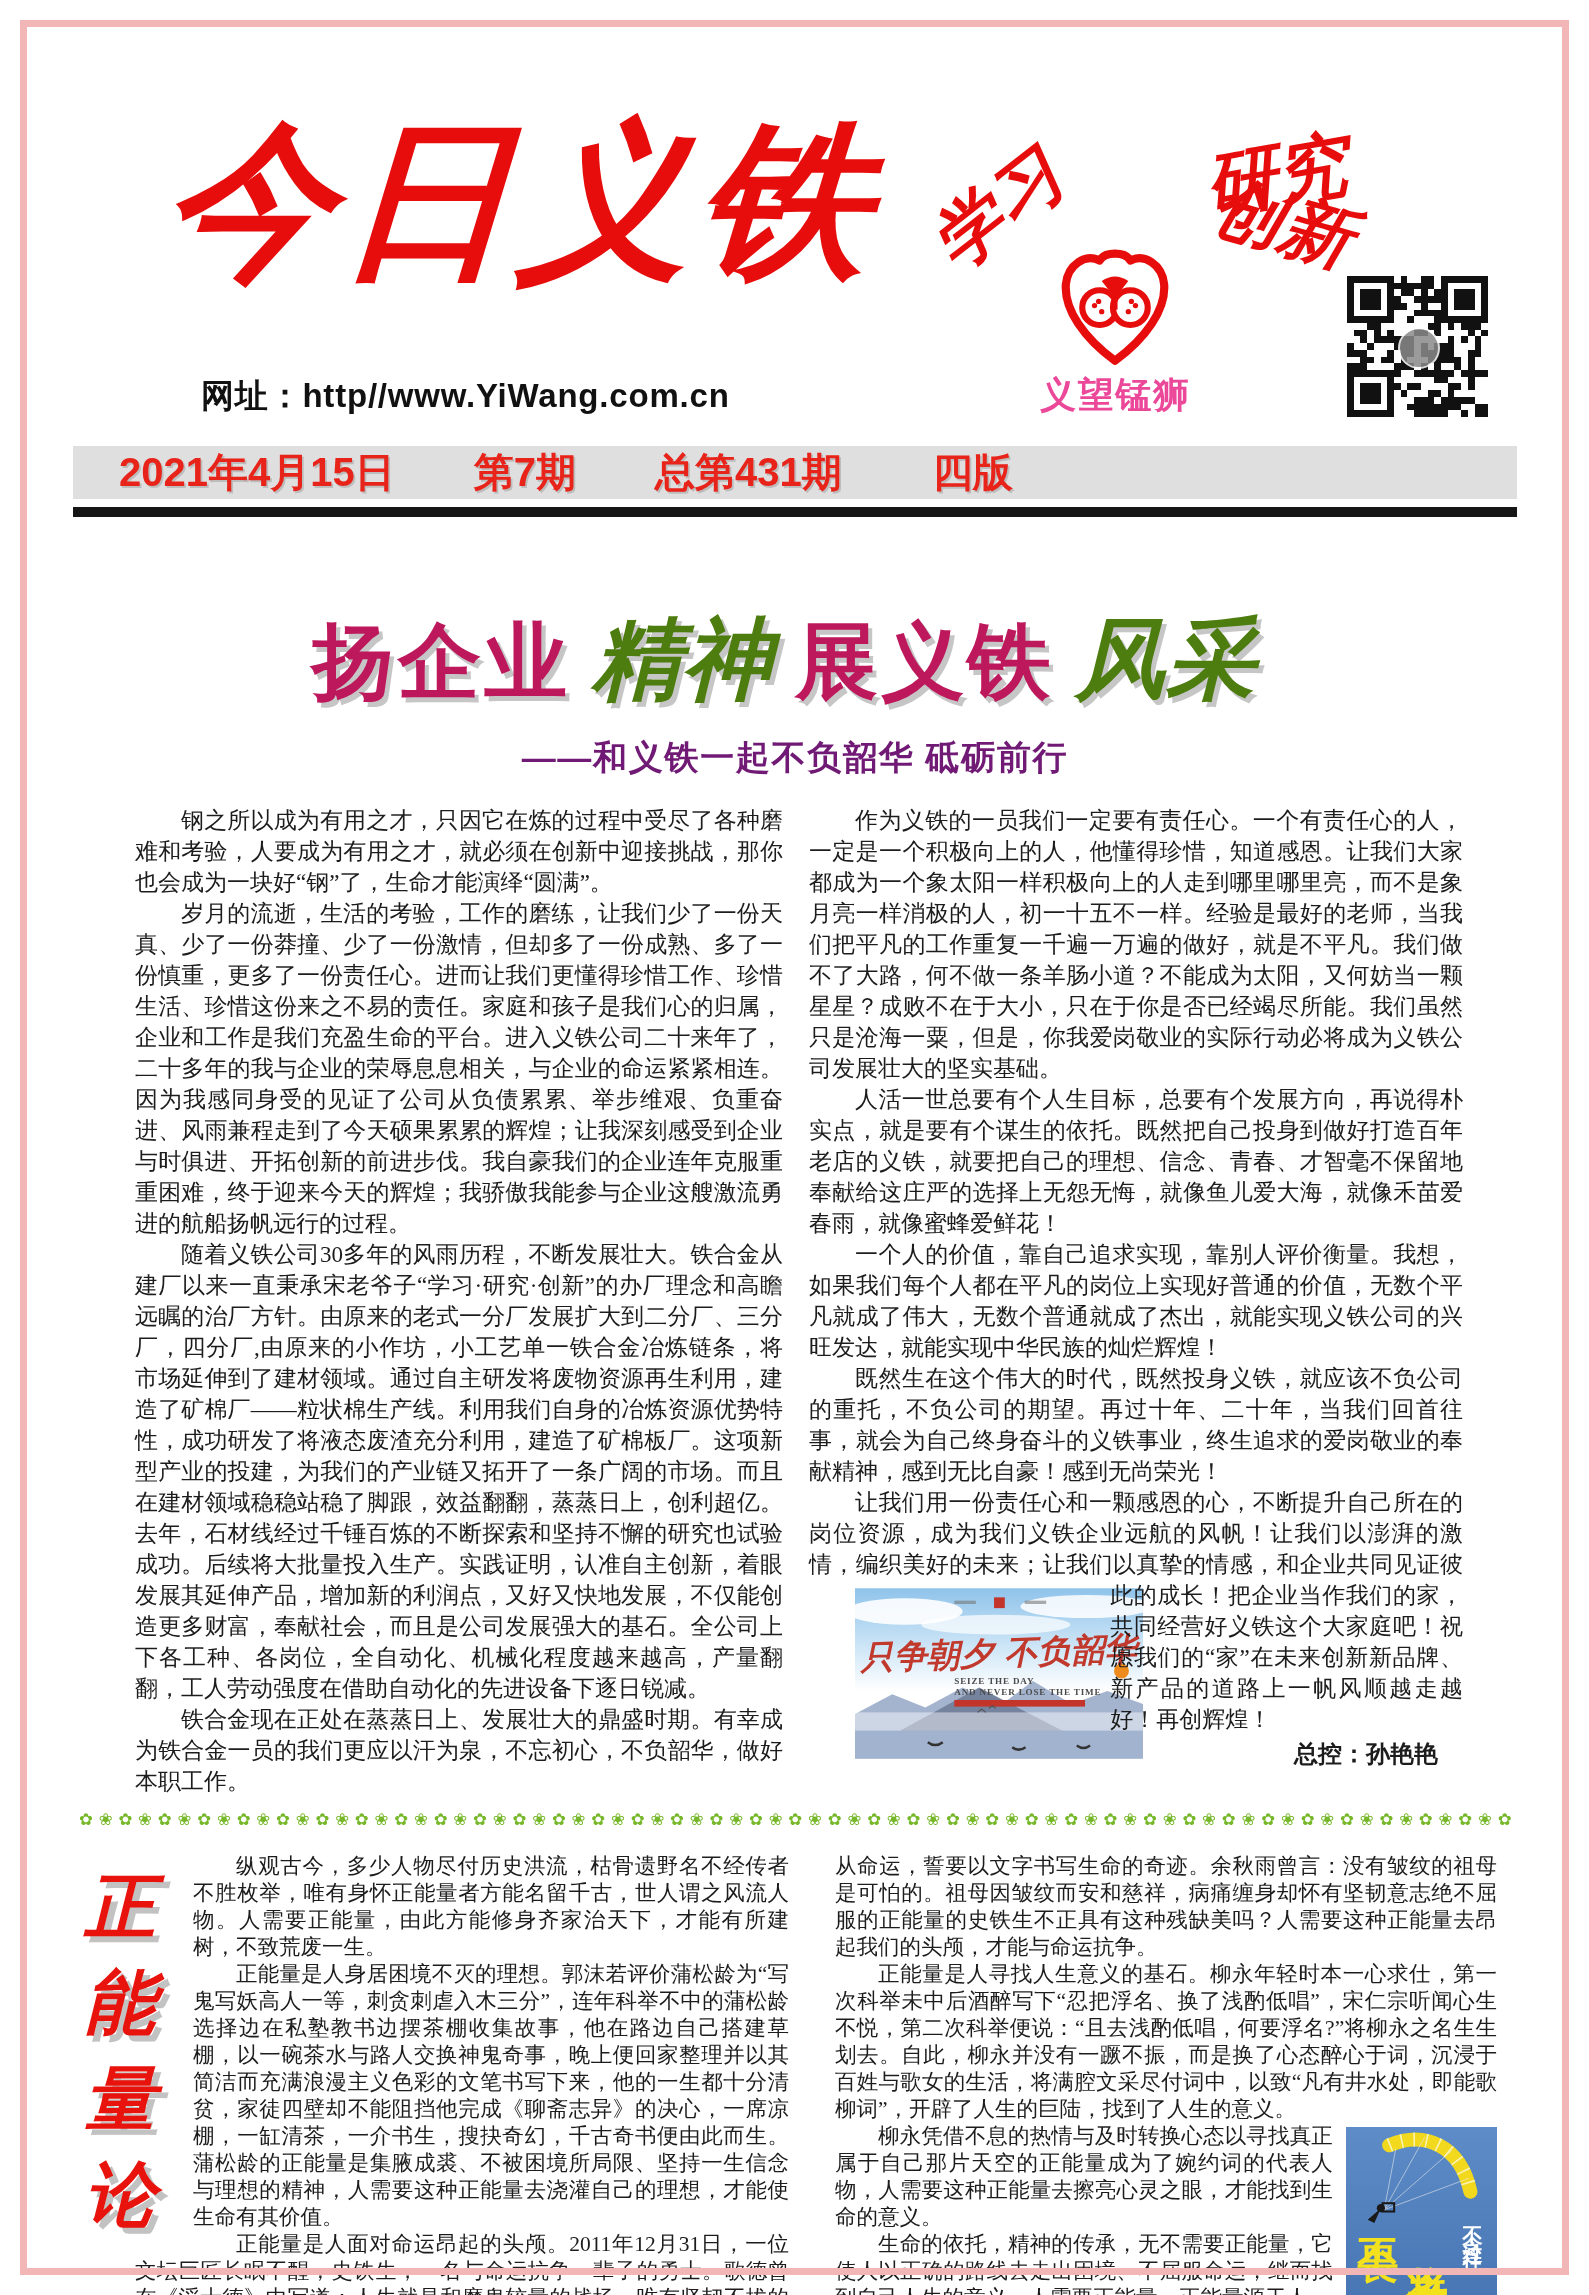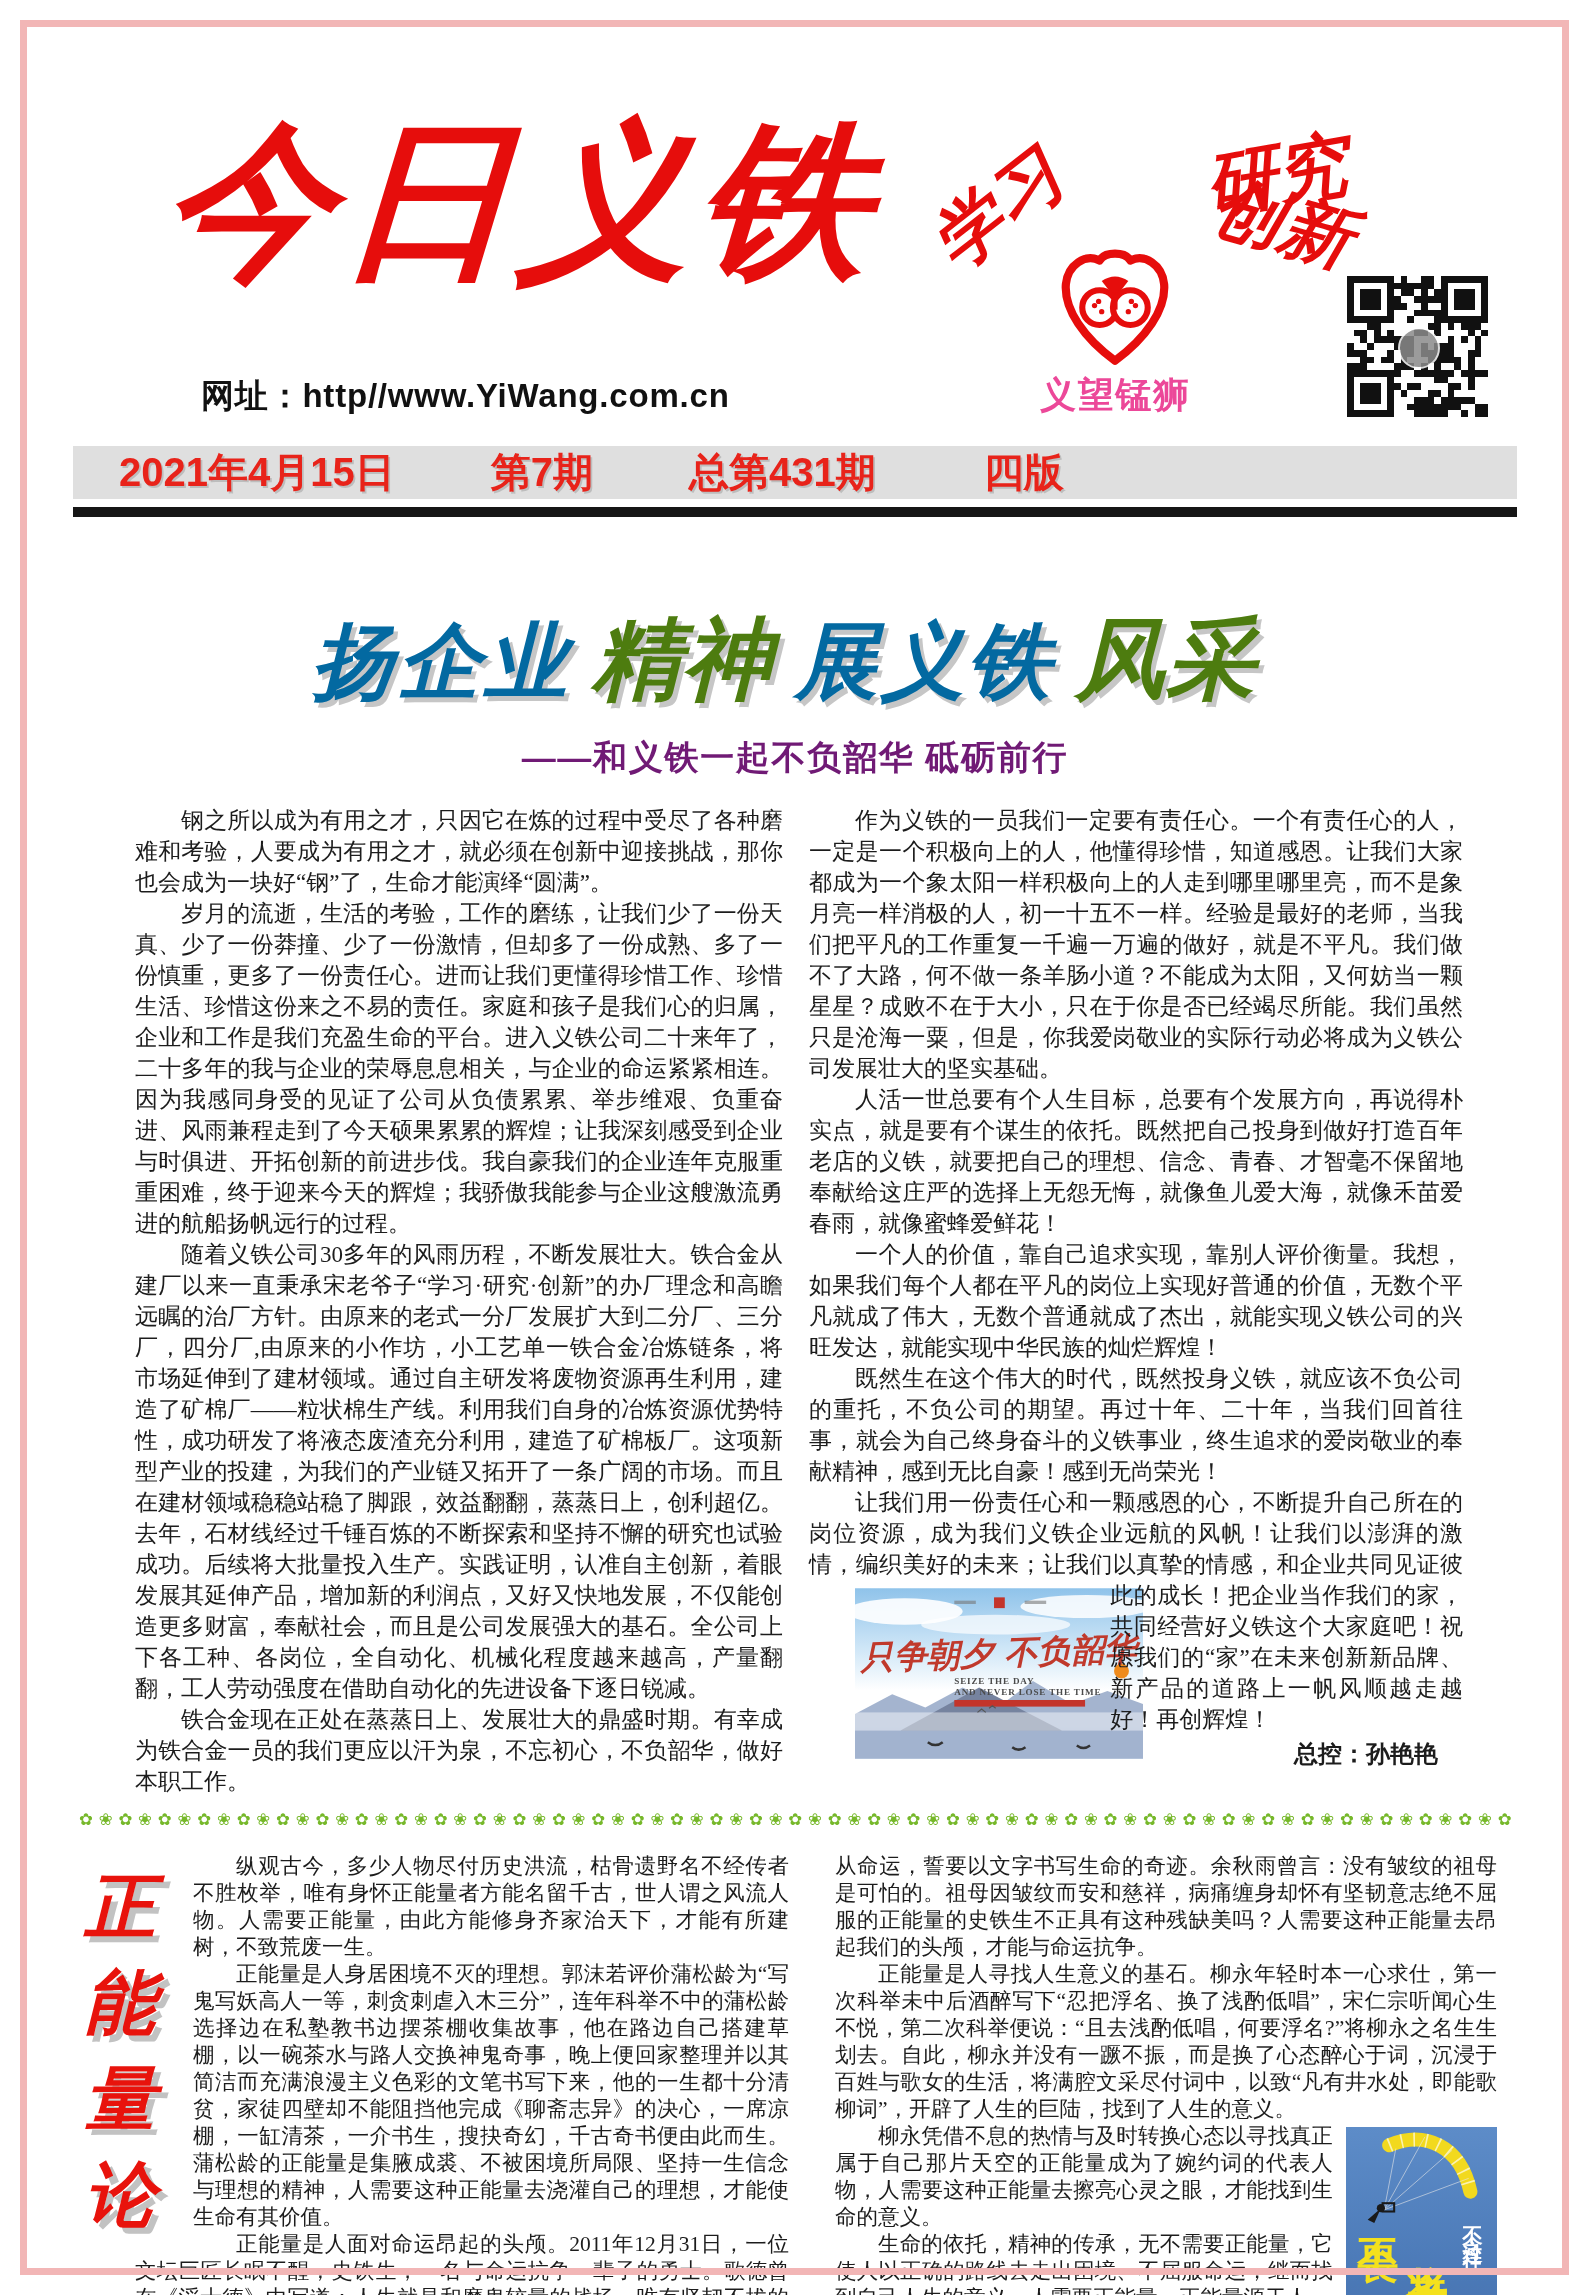--- a/index.html
+++ b/index.html
@@ -23,31 +23,31 @@
     font-size:36px;font-weight:900;font-family:"Liberation Sans",sans-serif;color:#ec4899;letter-spacing:1.7px;}
   .qr{position:absolute;left:1347px;top:276px;width:141px;height:141px;background:#fff;
     display:grid;grid-template-columns:repeat(21,1fr);grid-template-rows:repeat(21,1fr);}
   .qr i{display:block;}
   .qr i.b{background:#111;}
   .qr .blob{position:absolute;left:51px;top:51px;width:38px;height:38px;border-radius:50%;
     background:#8a8a8a;opacity:.85;border:2.5px solid #fff;}
   
   .datebar{margin:0 73px;height:53px;background:#dfdfdf;display:flex;align-items:center;
     font-family:"Liberation Sans",sans-serif;font-weight:800;color:#e8231a;font-size:40px;
-    text-shadow:1.7px 1.7px 0 #bdbdbd;white-space:nowrap;gap:17px;}
+    text-shadow:1.7px 1.7px 0 #bdbdbd;white-space:nowrap;}
   .datebar span{display:inline-block;}
   .db-date{margin-left:46px;}
   .db-issue{margin-left:79px;}
   .db-total{margin-left:79px;}
   .db-edition{margin-left:91px;}
   .rule{margin:7.5px 73px 0 73px;height:10.8px;background:#161616;}
   
   .a1-head{margin-top:83px;text-align:center;white-space:nowrap;}
   .a1-head .blk{font-family:"Liberation Sans",sans-serif;font-weight:900;font-size:83px;
-    color:#0369a1;text-shadow:4.1px 5px 0 #c6c6c6;letter-spacing:3.3px;font-style:italic;}
+    color:#be185d;text-shadow:4.1px 5px 0 #c6c6c6;letter-spacing:3.3px;}
   .a1-head .red{font-family:"DejaVu Serif",serif;font-weight:bold;font-style:italic;font-size:89px;
     color:#4d7c0f;text-shadow:4.1px 5px 0 #c6c6c6;margin:0 21.5px;letter-spacing:1.7px;}
   .a1-sub{margin-top:15px;text-align:center;font-family:"Liberation Sans",sans-serif;
     font-weight:700;font-size:34px;color:#701a75;letter-spacing:1.7px;}
   .a1-body{margin:24px 73px 0 135px;display:flex;gap:26px;}
   .col{font-size:23px;line-height:31px;text-align:justify;}
   .col.left{width:648px;}
   .col.right{width:654px;}
   .para{margin:0;text-indent:2em;}
   .byline1{margin:3.3px 25px 0 0;text-align:right;font-size:24px;font-weight:bold;}

